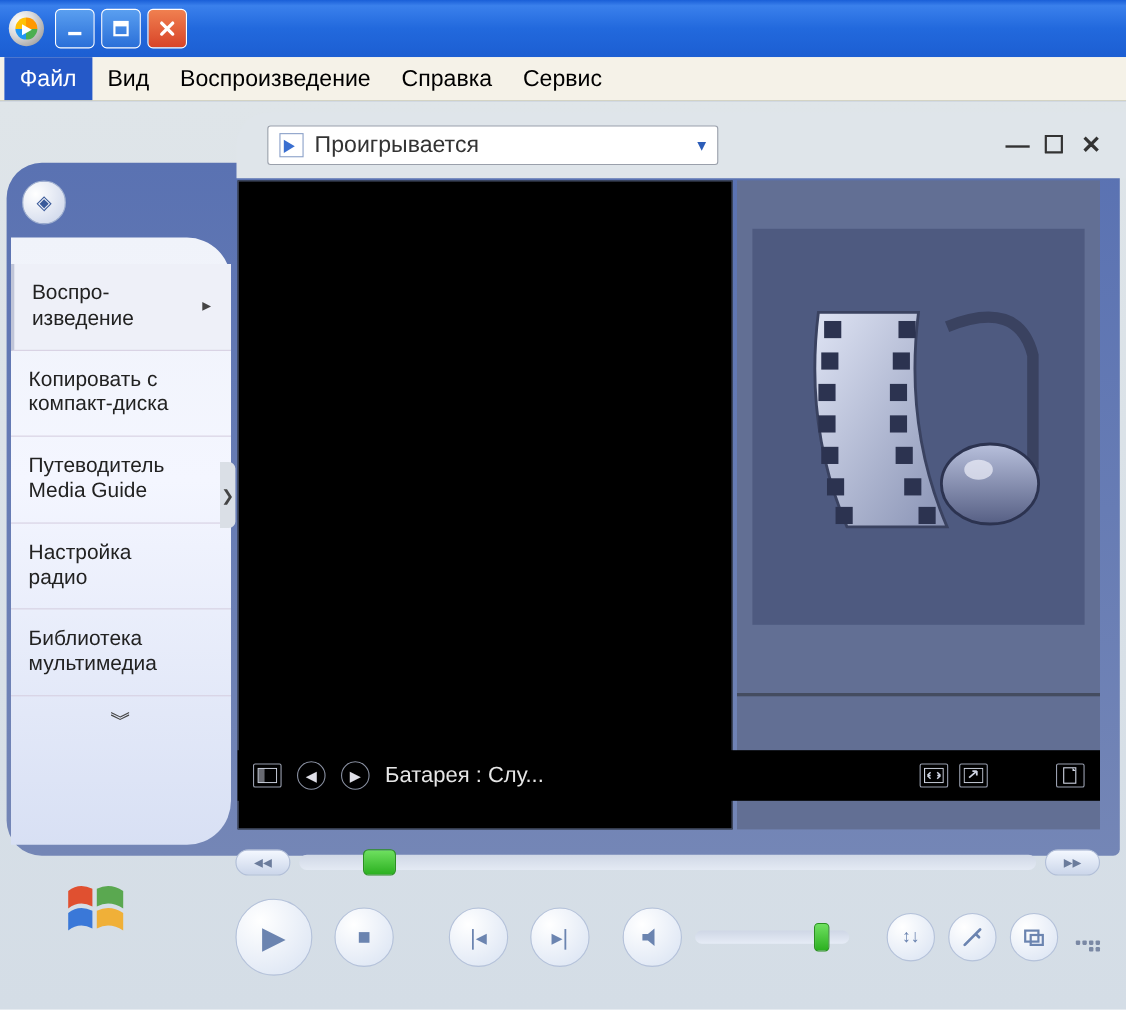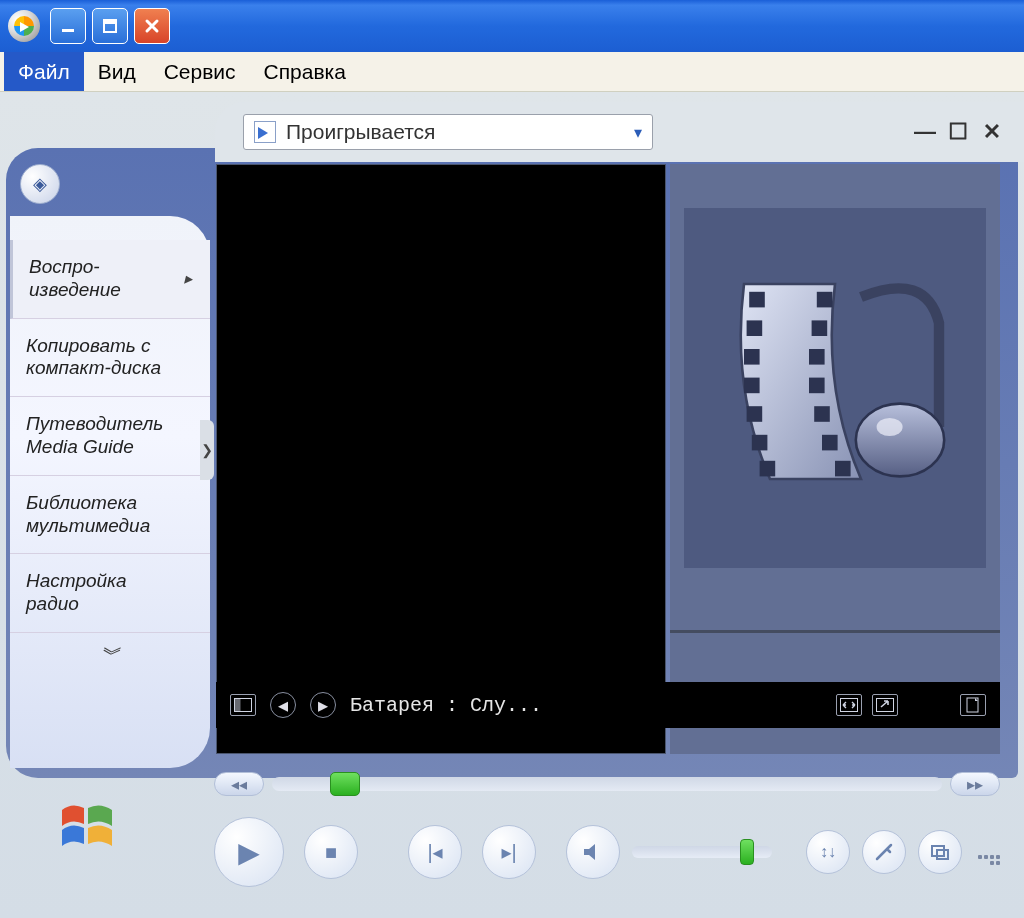--- a/index.html
+++ b/index.html
@@ -94,21 +94,20 @@
   border:1px solid #a0b0d0;
   display:flex; align-items:center; justify-content:center;
   color:#3a5a9a; font-size:18px;
 }
 .sidebar-tabs {
   position:absolute; left:0; top:62px; right:0; bottom:0;
   background: linear-gradient(to bottom, #f0f3fa 0%, #f4f6ff 40%, #d8e0f4 100%);
   border-top-right-radius: 40px;
   border-bottom-right-radius: 40px;
   padding-top: 24px;
-  font-style: italic;
 }
 .sidebar-tab {
   padding: 16px 18px 16px 16px;
   font-size: 19px;
   color:#222;
   border-bottom: 1px solid #d6d0e2;
   line-height:1.2;
   display:flex; align-items:center;
 }
 .sidebar-tab.active { background:#eef0f8; border-left:3px solid #c0c5d8; }
@@ -149,21 +148,21 @@
 }
 .ib-btn {
   width:26px; height:22px; border:1px solid #9aa0b0; border-radius:2px;
   display:inline-flex; align-items:center; justify-content:center;
   font-size:14px; color:#e0e0e8;
 }
 .ib-round {
   width:26px; height:26px; border-radius:50%; border:1px solid #888fa0;
   display:inline-flex; align-items:center; justify-content:center; color:#e0e0e8;
 }
-.ib-text { flex:0 0 auto;font-family:Liberation Mono, monospace; }
+.ib-text { flex:0 0 auto; }
 .ib-spacer { flex:1; }
 .ib-group-right { display:flex; gap:10px; align-items:center; }
 
 
 .transport {
   position:absolute; left:200px; right:10px; bottom:18px; height:130px;
 }
 .seekbar {
   position:absolute; left:14px; right:14px; top:0; height:28px;
   display:flex; align-items:center;
@@ -262,22 +261,23 @@
       <svg width="16" height="16" viewBox="0 0 16 16">
           <path d="M3 3 L13 13 M13 3 L3 13" stroke="#fff" stroke-width="3" stroke-linecap="round"></path>
         </svg>
     </div>
   </div>
 </div>
 
 <div class="menubar">
   <div class="menu-item active">Файл</div>
   <div class="menu-item">Вид</div>
+  <div class="menu-item">Воспроизведение</div>
+  <div class="menu-item">Справка</div>
   <div class="menu-item">Сервис</div>
-  <div class="menu-item">Справка</div>
 </div>
 
 <div class="main-area">
   <div class="blue-strip"></div>
   <div class="curved-shell"></div>
 
   <div class="player-topbar">
     <div class="nowplay-dd">
       <span class="doc-icon"></span>
       <span>Проигрывается</span>
@@ -302,26 +302,26 @@
       </div>
       <div class="sidebar-tab">
         <span style="white-space:pre-line">Копировать с
 компакт-диска</span>
       </div>
       <div class="sidebar-tab">
         <span style="white-space:pre-line">Путеводитель
 Media Guide</span>
       </div>
       <div class="sidebar-tab">
+        <span style="white-space:pre-line">Настройка
+радио</span>
+      </div>
+      <div class="sidebar-tab">
         <span style="white-space:pre-line">Библиотека
 мультимедиа</span>
-      </div>
-      <div class="sidebar-tab">
-        <span style="white-space:pre-line">Настройка
-радио</span>
       </div>
       <div class="sidebar-more">︾</div>
     </div>
   </div>
 
   <div class="side-grabber">❯</div>
 
   <div class="video-panel"></div>
 
   <div class="art-panel">

